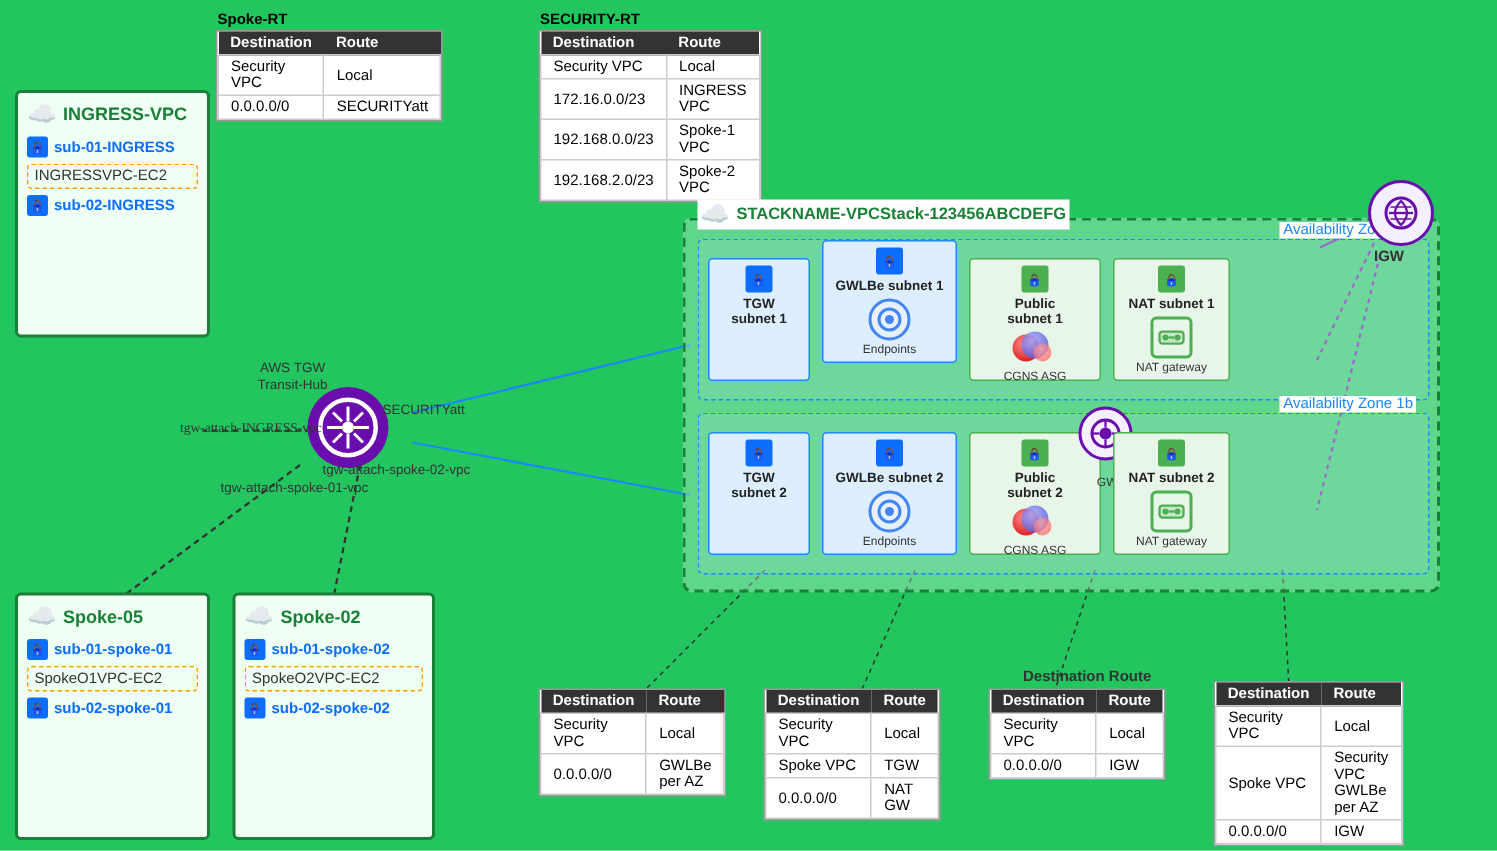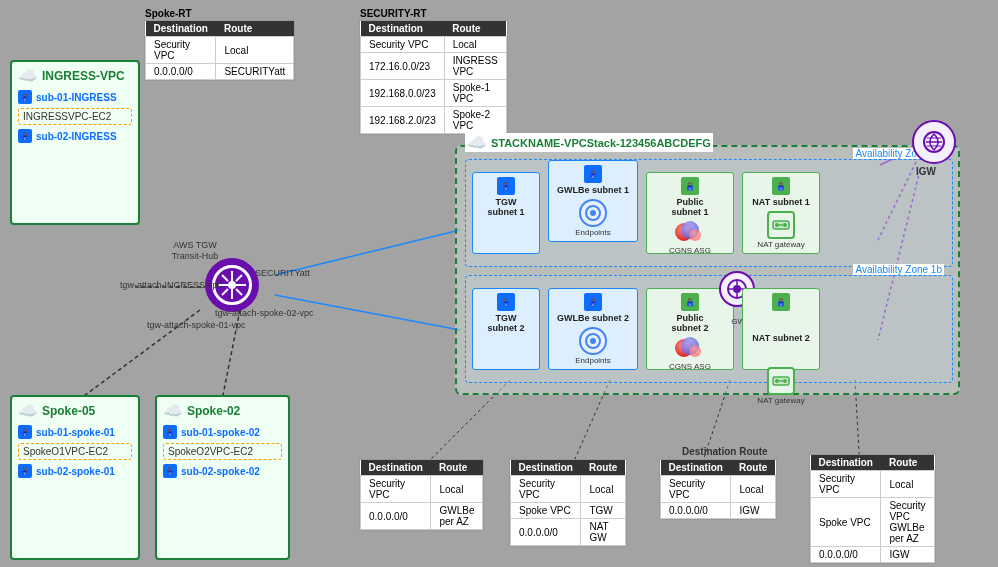--- a/index.html
+++ b/index.html
@@ -9,21 +9,21 @@
       width: 998px;
       height: 567px;
       overflow: hidden;
       position: relative;
       font-size: 11px;
     }
     .diagram-container {
       position: relative;
       width: 998px;
       height: 567px;
-      background: #a3a3a3;
+      background: #22c55e;
     }
 
     
     .route-table {
       position: absolute;
       border-collapse: collapse;
       background: #fff;
       font-size: 10px;
       box-shadow: 0 0 0 1px #999;
     }
@@ -379,21 +379,21 @@
           <line x1="5" y1="5" x2="11" y2="11" stroke="#fff" stroke-width="2"></line>
           <line x1="19" y1="19" x2="25" y2="25" stroke="#fff" stroke-width="2"></line>
           <line x1="25" y1="5" x2="19" y2="11" stroke="#fff" stroke-width="2"></line>
           <line x1="5" y1="25" x2="11" y2="19" stroke="#fff" stroke-width="2"></line>
         </svg>
       </div>
     </div>
   </div>
 
   <div class="tgw-label" style="left:170px; top:240px; width:50px;">AWS TGW<br>Transit-Hub</div>
-  <div class="float-label" style="left:120px; top:280px;">tgw-attach-INGRESS-vpc</div>
+  <div class="float-label" style="left:120px; top:280px;font-family:Liberation Serif, serif;">tgw-attach-INGRESS-vpc</div>
   <div class="float-label" style="left:135px; top:320px;margin-left:12px;">tgw-attach-spoke-01-vpc</div>
   <div class="float-label" style="left:215px; top:308px;">tgw-attach-spoke-02-vpc</div>
   <div class="float-label" style="left:255px; top:268px;">SECURITYatt</div>
 
   <div class="vpc-box" style="left:10px; top:395px; width:130px; height:165px;">
     <div class="vpc-label">
       <span class="cloud-icon">☁️</span>
       <span>Spoke-05</span>
     </div>
     <div class="subnet-item">
@@ -528,21 +528,21 @@
             <circle cx="11" cy="11" r="4" fill="#6a0dad"></circle>
             <line x1="11" y1="2" x2="11" y2="7" stroke="#6a0dad" stroke-width="1.5"></line>
             <line x1="11" y1="15" x2="11" y2="20" stroke="#6a0dad" stroke-width="1.5"></line>
             <line x1="2" y1="11" x2="7" y2="11" stroke="#6a0dad" stroke-width="1.5"></line>
             <line x1="15" y1="11" x2="20" y2="11" stroke="#6a0dad" stroke-width="1.5"></line>
           </svg>
         </div>
         <div style="position:absolute; right:-30px; top:28px; font-size:8px; color:#333; width:40px; text-align:center;">GWLB</div>
       </div>
 
-      <div class="subnet-box light-green" style="left:276px; top:12px; width:78px; height:82px;gap:20px;">
+      <div class="subnet-box light-green" style="left:276px; top:12px; width:78px; height:82px;">
         <div class="lock-icon" style="width:18px; height:18px; background:#4caf50;"></div>
         <div class="subnet-box-label">NAT subnet 2</div>
         <div style="margin-top:4px; display:flex; flex-direction:column; align-items:center;">
           <div class="nat-icon">
             <svg width="18" height="18" viewBox="0 0 18 18">
               <rect x="1" y="5" width="16" height="8" rx="2" fill="#c8e6c9" stroke="#4caf50" stroke-width="1.5"></rect>
               <circle cx="5" cy="9" r="2" fill="#4caf50"></circle>
               <circle cx="13" cy="9" r="2" fill="#4caf50"></circle>
               <line x1="7" y1="9" x2="11" y2="9" stroke="#4caf50" stroke-width="1.5"></line>
             </svg>

